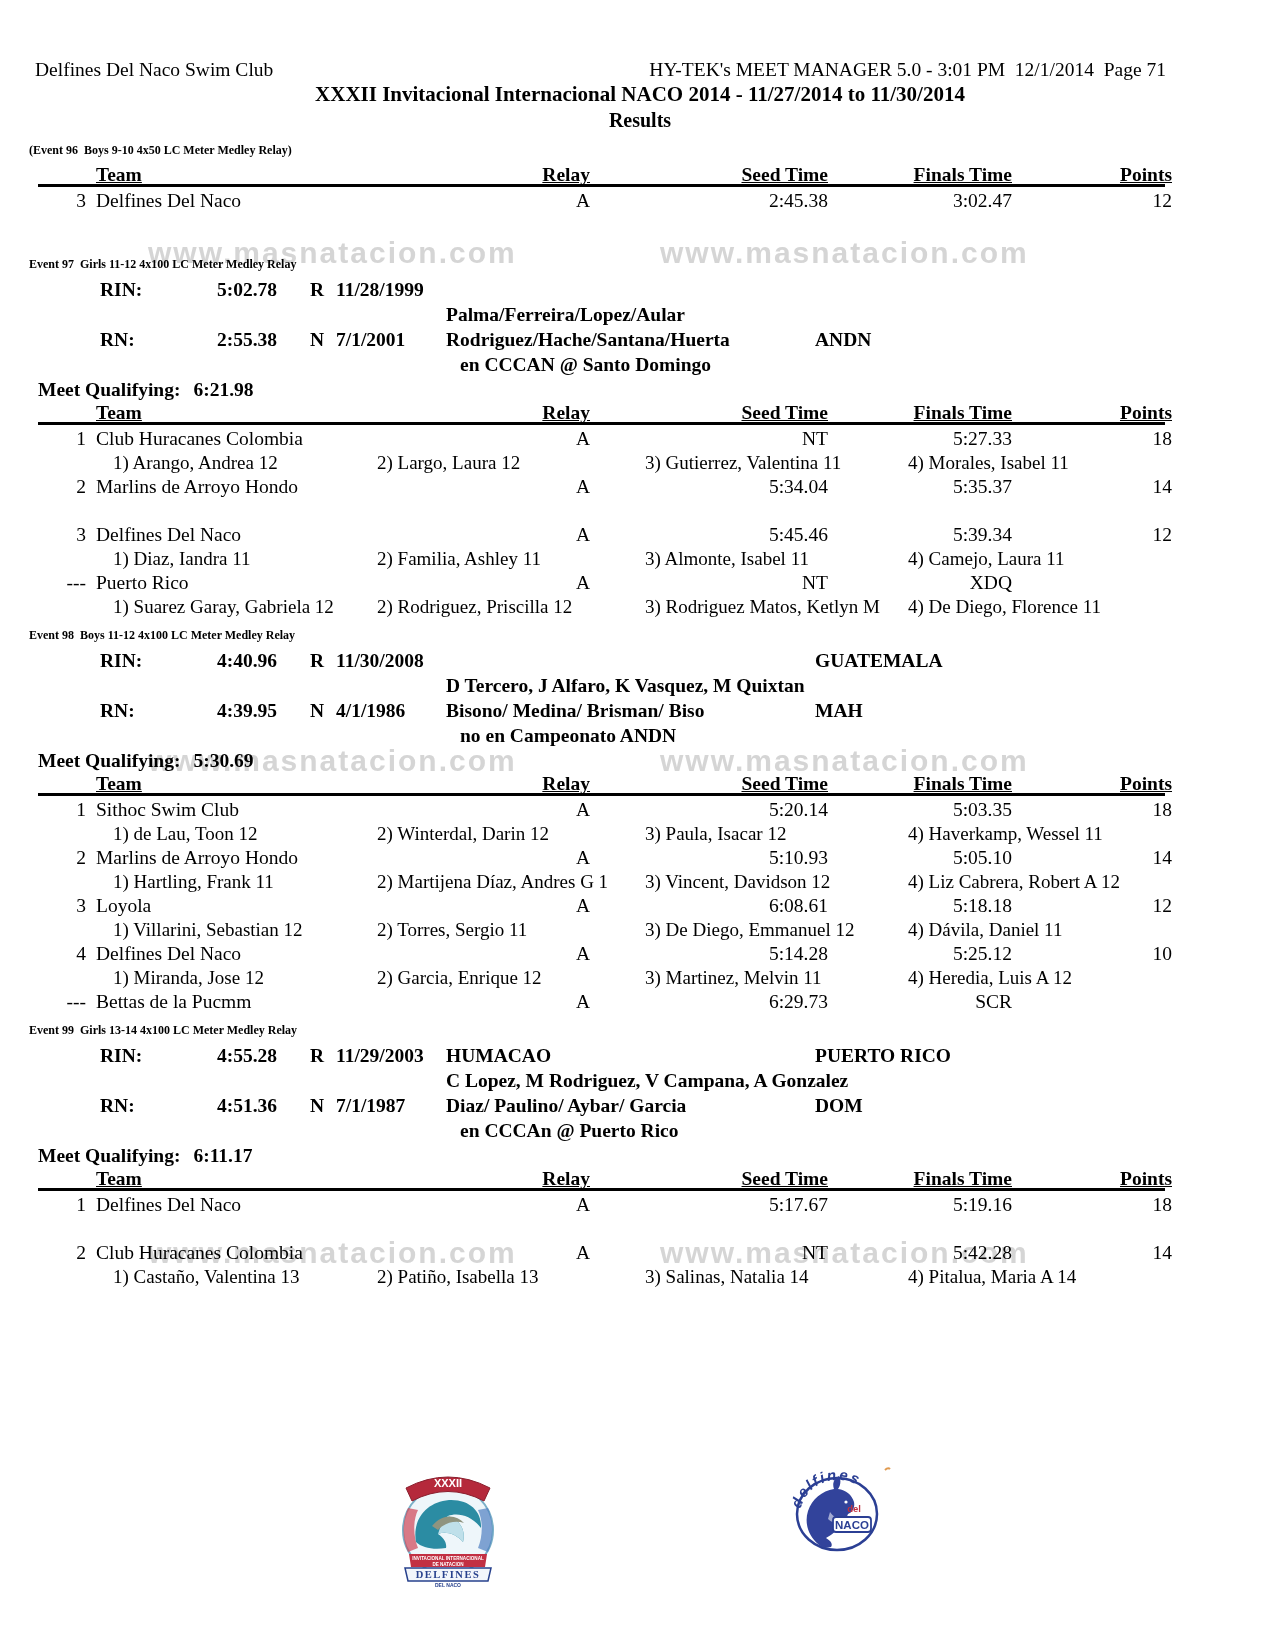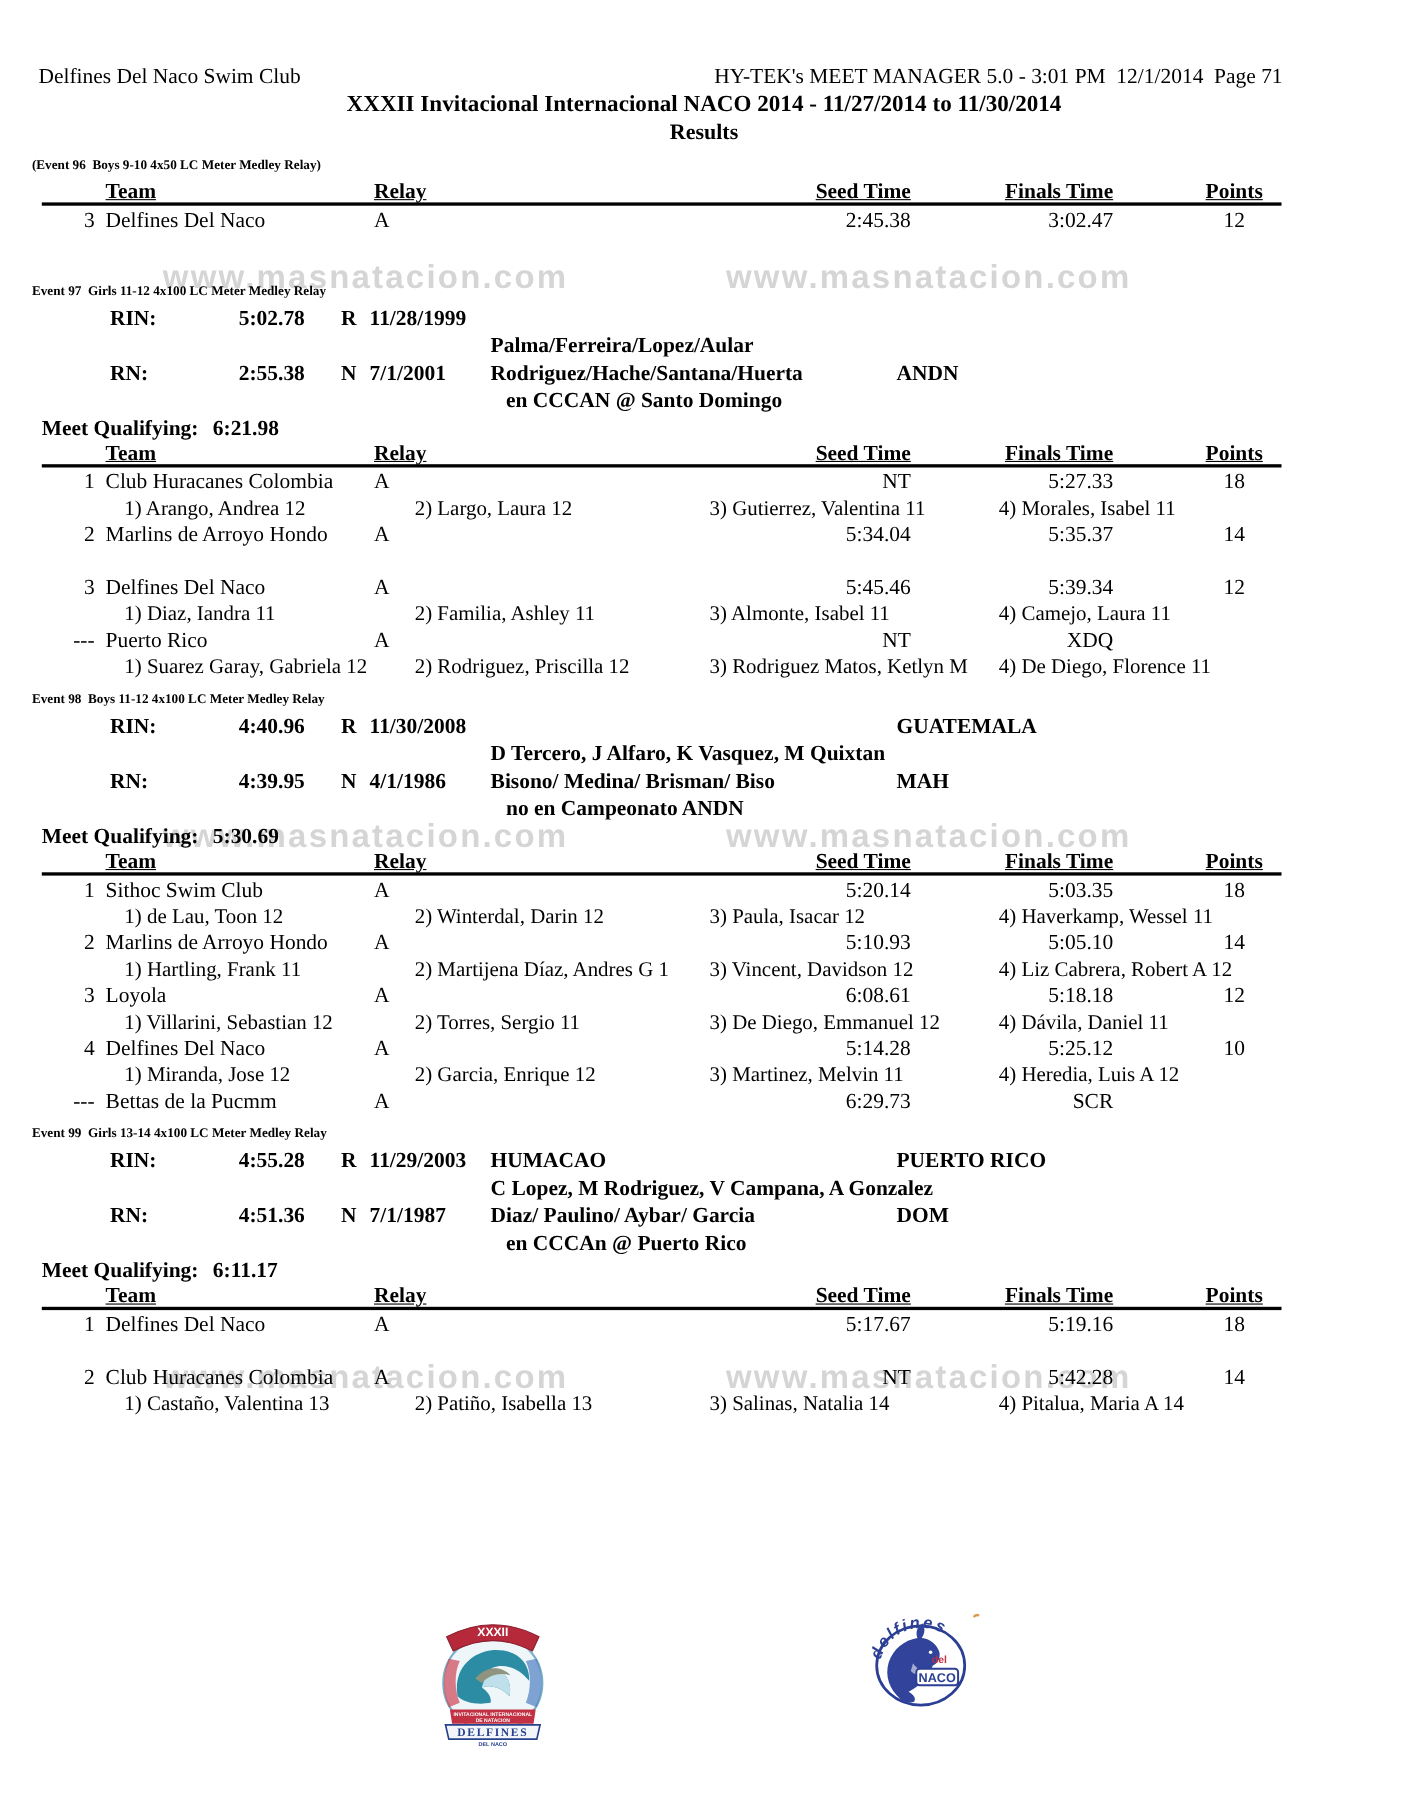--- a/index.html
+++ b/index.html
@@ -10,24 +10,24 @@
   
   .ph-left{left:35px;}
   .ph-right{left:600px;width:566px;text-align:right;}
   .center{left:0;width:1280px;text-align:center;font-weight:bold;font-size:21px;}
   .center.results{font-size:20px;}
   
   .evh{left:29px;font-weight:bold;font-size:12px;}
   
   .c-place{left:38px;width:48px;text-align:right;}
   .c-team{left:96px;width:260px;}
-  .c-relay{left:340px;width:250px;text-align:left;}
+  .c-relay{left:340px;width:250px;text-align:right;}
   .c-seed{left:640px;width:188px;text-align:right;}
   .c-finals{left:840px;width:172px;text-align:right;}
-  .c-points{left:1072px;width:100px;text-align:center;}
+  .c-points{left:1072px;width:100px;text-align:right;}
   .thead > span{font-weight:bold;text-decoration:underline;}
   .rule{position:absolute;left:38px;width:1127px;height:3px;background:#000;z-index:2;}
   
   .sw{font-size:19px;}
   .s1{left:113px;width:264px;overflow:hidden;}
   .s2{left:377px;width:268px;overflow:hidden;}
   .s3{left:645px;width:263px;overflow:hidden;}
   .s4{left:908px;width:262px;overflow:hidden;}
   
   .rec > span{font-weight:bold;}

